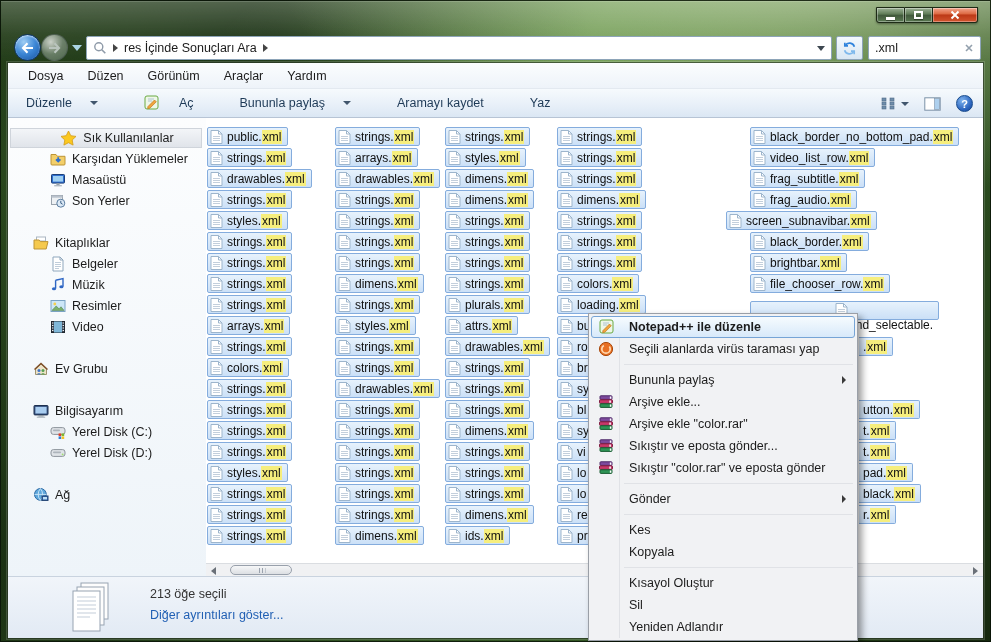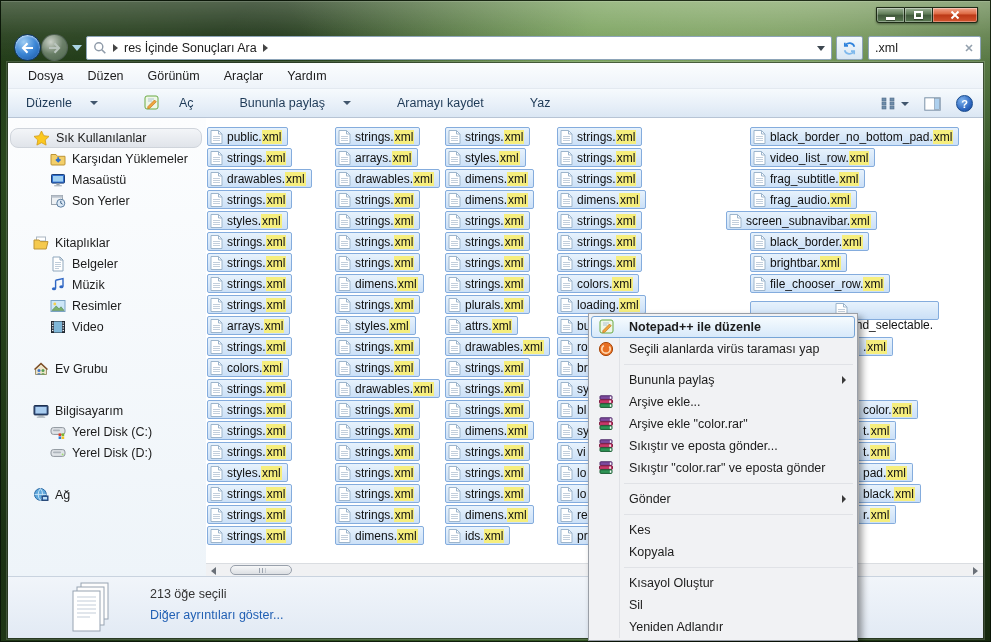--- a/index.html
+++ b/index.html
@@ -76,21 +76,21 @@
     background:radial-gradient(circle at 35% 30%,#7fb4ef,#2a63bd 65%,#1b4690);
     color:#fff; font-weight:bold; font-size:11px; display:flex; align-items:center; justify-content:center;
     border:1px solid #174a8c; }
 
   
   .sidebar { position:absolute; left:0; top:55px; width:198px; height:458px;
     background:linear-gradient(#fcfdfe,#eef4f9); overflow:hidden; }
   .sb-row { position:absolute; left:2px; right:4px; height:20px; display:flex; align-items:center; gap:6px; white-space:nowrap; }
   .sb-group { padding-left:22px; }
   .sb-child { padding-left:39px; }
-  .sb-row.sel { background:linear-gradient(#f3f5f8,#e0e4ea); border:1px solid #cfd4db; border-radius:8px; }
+  .sb-row.sel { background:linear-gradient(#f3f5f8,#e0e4ea); border:1px solid #cfd4db; border-radius:0;justify-content:center; }
   .sb-icon { width:17px; height:16px; display:flex; align-items:center; justify-content:center; flex:none; }
 
   
   .filearea { position:absolute; left:198px; top:55px; width:777px; height:458px; background:#fff; overflow:hidden; }
   .fitem { position:absolute; display:inline-flex; align-items:center; height:19px;
     padding:0 5px 0 2px; background:linear-gradient(#e7f2fc,#cbe0f7); border:1px solid #84acdd;
     border-radius:2px; font-size:12px; color:#101010; white-space:nowrap; }
   .fitem .ficon { width:13px; height:16px; margin-right:4px; flex:none; }
   .fitem .hlx { background:#f6ee7d; padding:0 1px; }
   .fitem.partial { width:72px; overflow:hidden; }
@@ -1176,21 +1176,21 @@
                 <path d="M3 7.5h7M3 9.5h7M3 11.5h7" stroke="#bcc9d8" stroke-width="0.9"></path>
               </svg></span>
             <span class="fn">thumb_overlay_round_selectable.</span>
             <span class="hlx">xml</span>
           </div>
           <div class="fitem frag" style="left: 653px; top: 219px;">
             <span class="fn">.</span>
             <span class="hlx">xml</span>
           </div>
           <div class="fitem frag" style="left: 653px; top: 282px;">
-            <span class="fn">color.</span>
+            <span class="fn">utton.</span>
             <span class="hlx">xml</span>
           </div>
           <div class="fitem frag" style="left: 653px; top: 303px;">
             <span class="fn">t.</span>
             <span class="hlx">xml</span>
           </div>
           <div class="fitem frag" style="left: 653px; top: 324px;">
             <span class="fn">t.</span>
             <span class="hlx">xml</span>
           </div>

